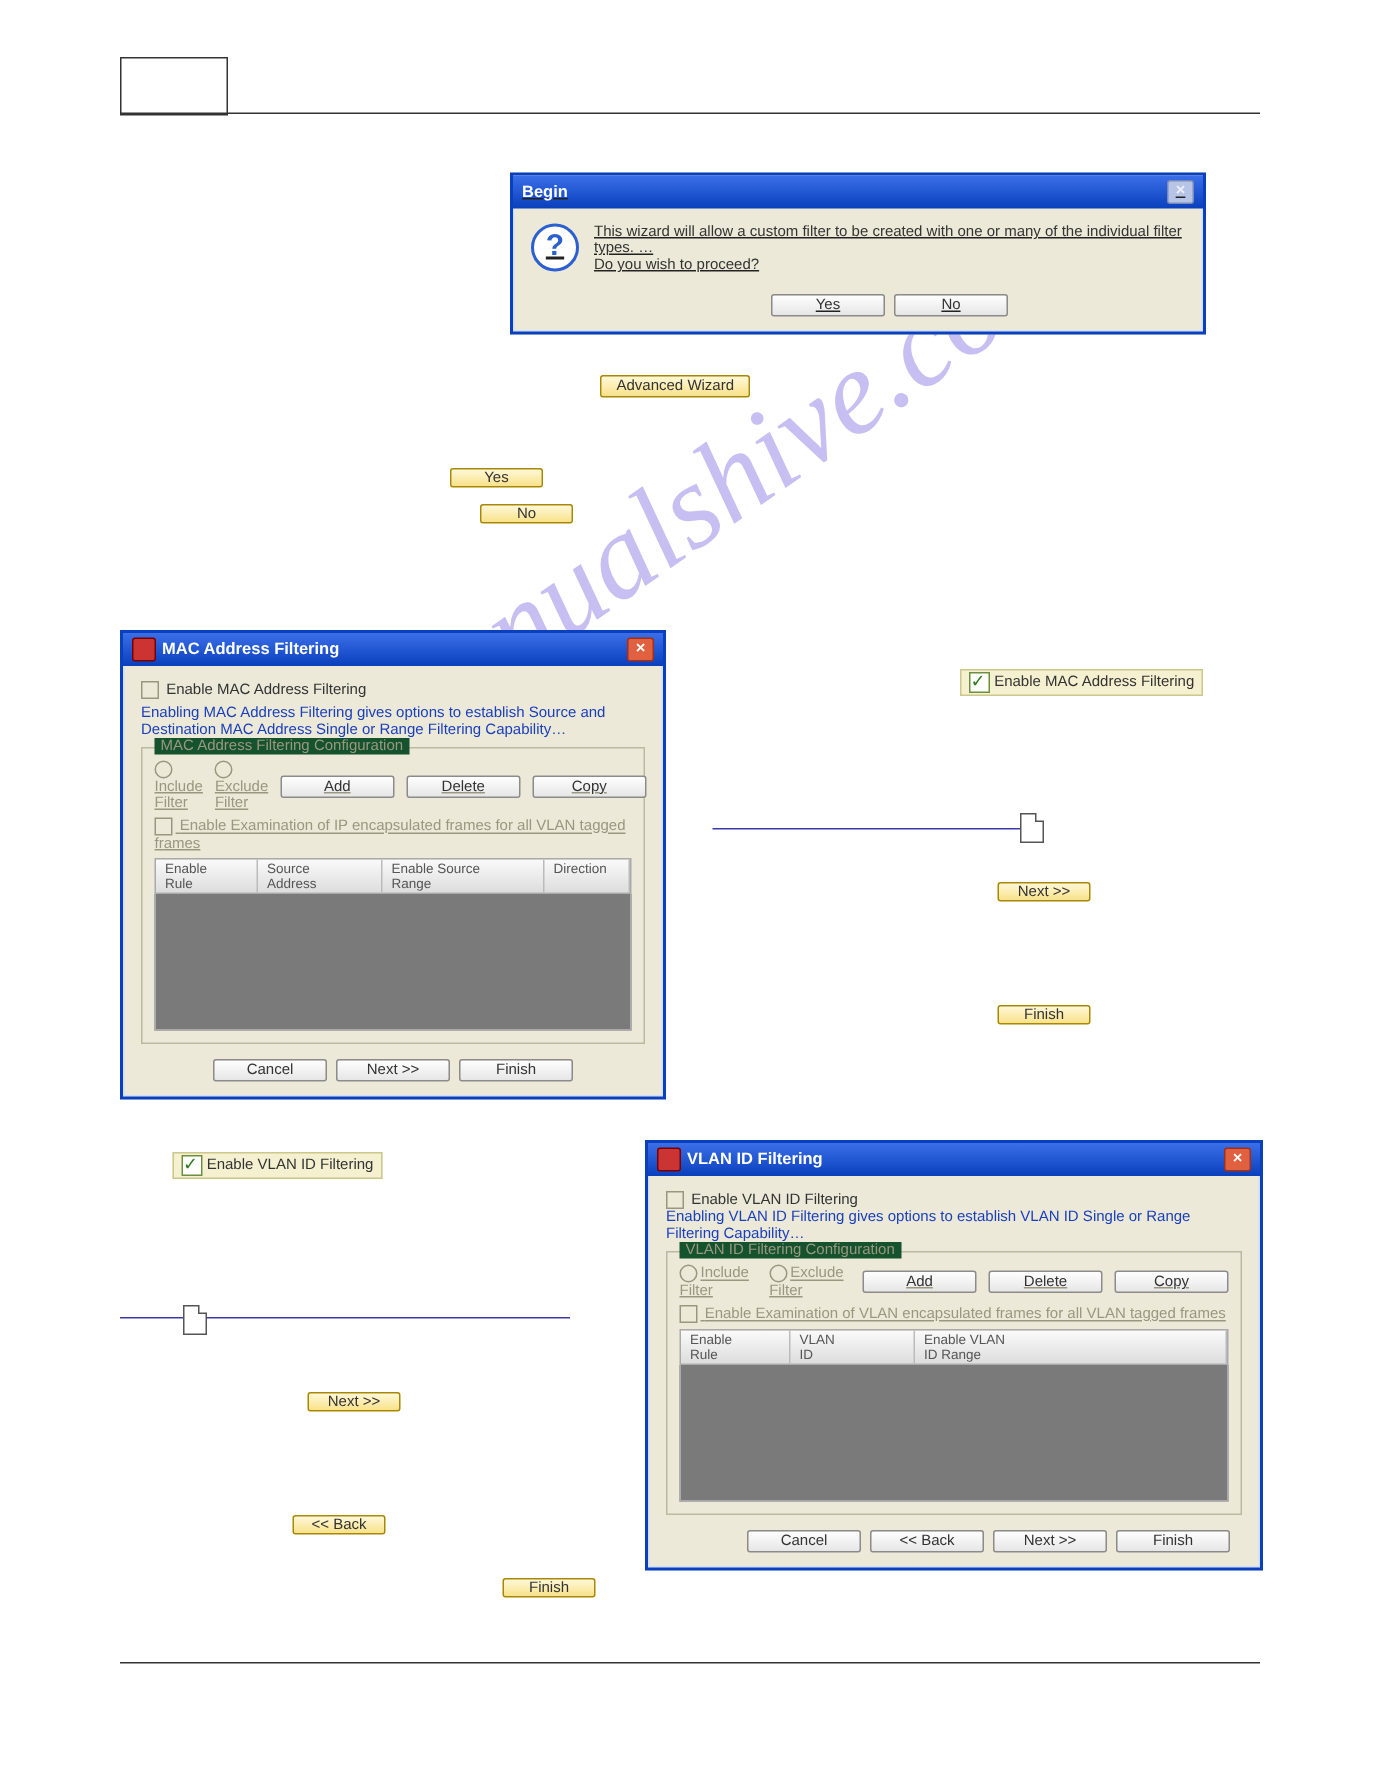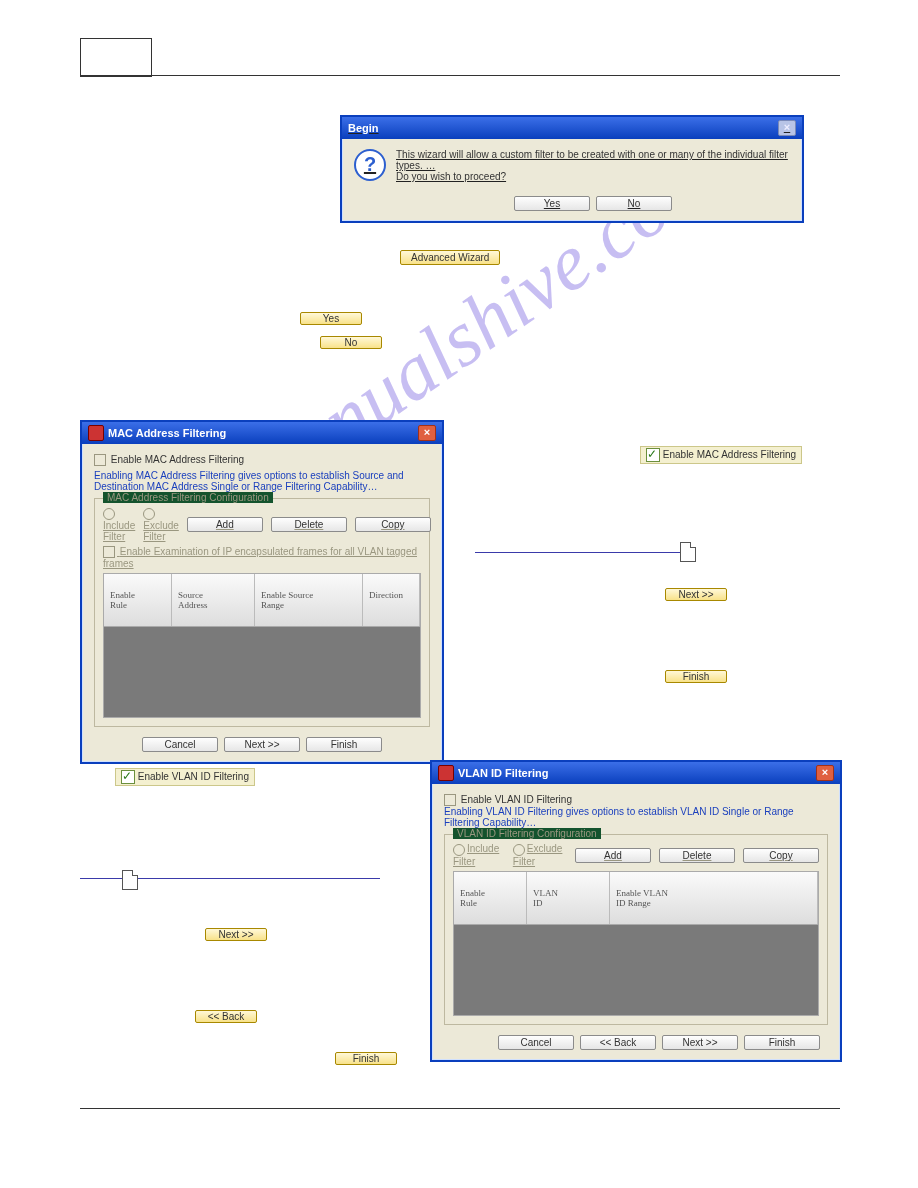--- a/index.html
+++ b/index.html
@@ -29,21 +29,21 @@
   .xp-close{width:16px;height:14px;background:#e06040;border:1px solid #a23018;color:#fff;text-align:center;line-height:12px;font-size:11px;font-weight:bold;border-radius:2px;}
   .xp-close.dim{background:#b8c4e6;border-color:#7a8ab8;color:#eef;}
   .xp-body{padding:10px 12px;font-size:10px;color:#333;}
   .xp-icon-q{width:28px;height:28px;border:2px solid #2c5fcf;border-radius:50%;color:#2c5fcf;font-weight:bold;font-size:20px;text-align:center;line-height:26px;background:#fff;flex:0 0 auto;}
   .groupbox{border:1px solid #bdb8a0;padding:8px;margin-top:6px;position:relative;}
   .group-title{position:absolute;top:-7px;left:8px;background:#14532d;padding:0 4px;color:#9a9780;font-size:10px;}
   .disabled{color:#9a9780;text-decoration:underline;}
   .radio{display:inline-block;width:10px;height:10px;border:1px solid #9a9780;border-radius:50%;vertical-align:middle;margin-right:2px;}
   .sq{display:inline-block;width:10px;height:10px;border:1px solid #9a9780;vertical-align:middle;margin-right:2px;}
   .tbl-head{display:flex;background:linear-gradient(#fafafa,#ddd);border:1px solid #aaa;font-size:9px;color:#555;}
-  .tbl-head>div{padding:16px 6px;border-right:1px solid #bbb;font-family:Liberation Serif, serif;}
+  .tbl-head>div{padding:1px 6px;border-right:1px solid #bbb;}
   .tbl-area{background:#7a7a7a;border:1px solid #aaa;border-top:none;height:90px;}
   .btnrow{display:flex;gap:6px;justify-content:center;margin-top:10px;}
   .btnrow.right{justify-content:flex-end;padding-right:8px;}
   .hint{color:#1a3fbd;font-size:10px;}
   .title-icon{width:14px;height:14px;background:#c33;border:1px solid #700;border-radius:2px;margin-right:4px;}
 </style>
 </head>
 <body>
 
 <div class="page">
@@ -165,20 +165,21 @@
       <div class="hint" style="margin:0 0 2px 0;">Enabling VLAN ID Filtering gives options to establish VLAN ID Single or Range Filtering Capability…</div>
       <div class="groupbox">
         <span class="group-title">VLAN ID Filtering Configuration</span>
         <div class="disabled" style="display:flex;gap:8px;align-items:center;">
           <span><span class="radio"></span><span>Include Filter</span></span>
           <span><span class="radio"></span><span>Exclude Filter</span></span>
           <span class="dbtn">Add</span>
           <span class="dbtn">Delete</span>
           <span class="dbtn">Copy</span>
         </div>
+        <div class="disabled" style="margin-top:4px;"><span class="sq"></span> <span>Enable Examination of VLAN encapsulated frames for all VLAN tagged frames</span></div>
         <div class="tbl-head" style="margin-top:4px;">
           <div style="width:60px;white-space:pre-line;">Enable
 Rule</div>
           <div style="width:70px;white-space:pre-line;">VLAN
 ID</div>
           <div style="flex:1;white-space:pre-line;">Enable VLAN
 ID Range</div>
         </div>
         <div class="tbl-area"></div>
       </div>

